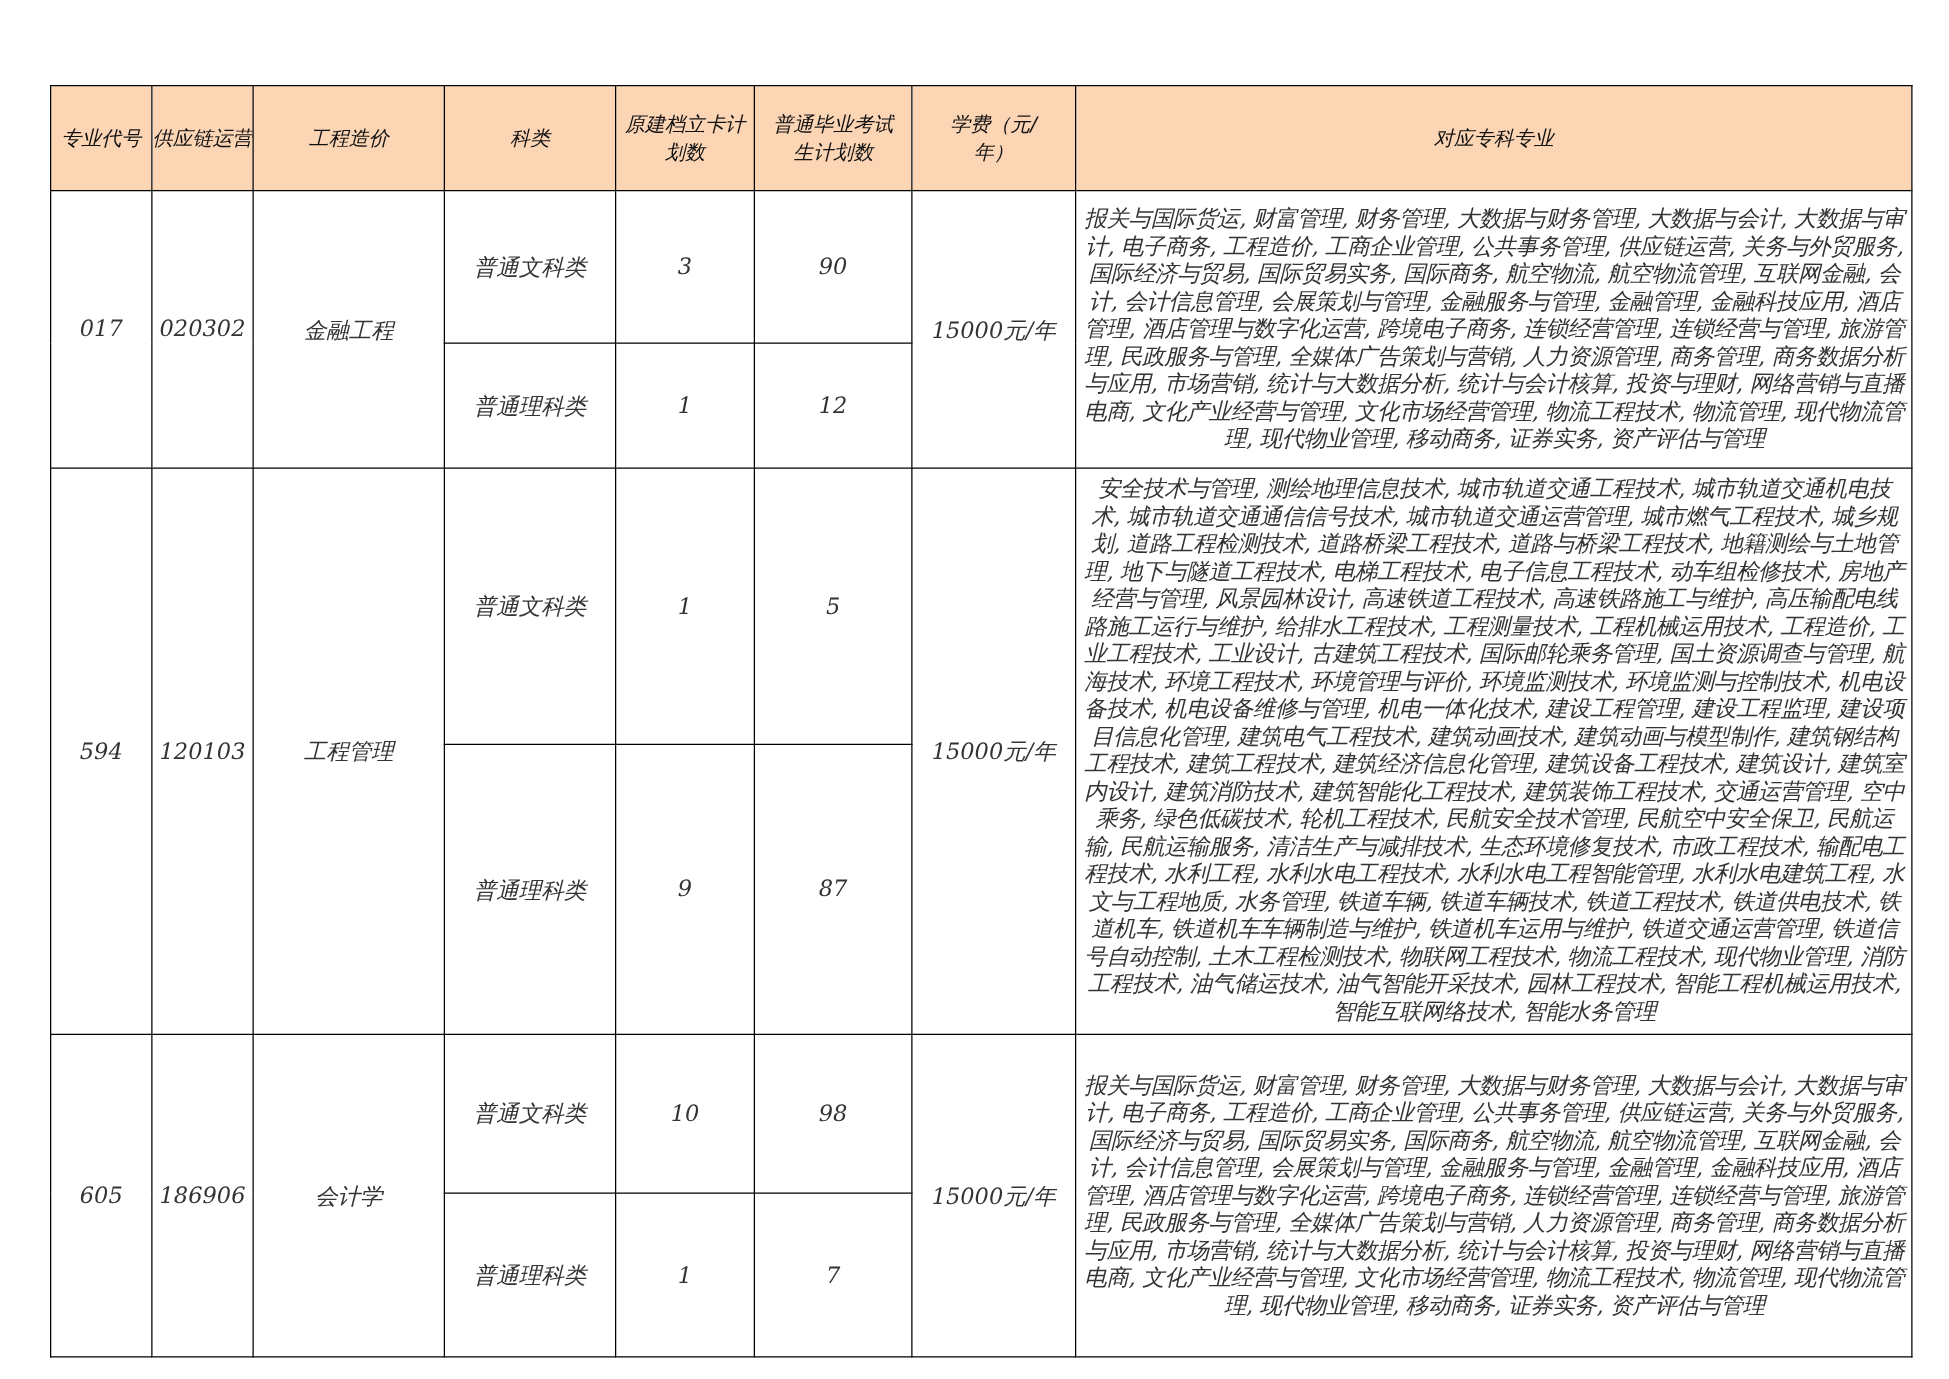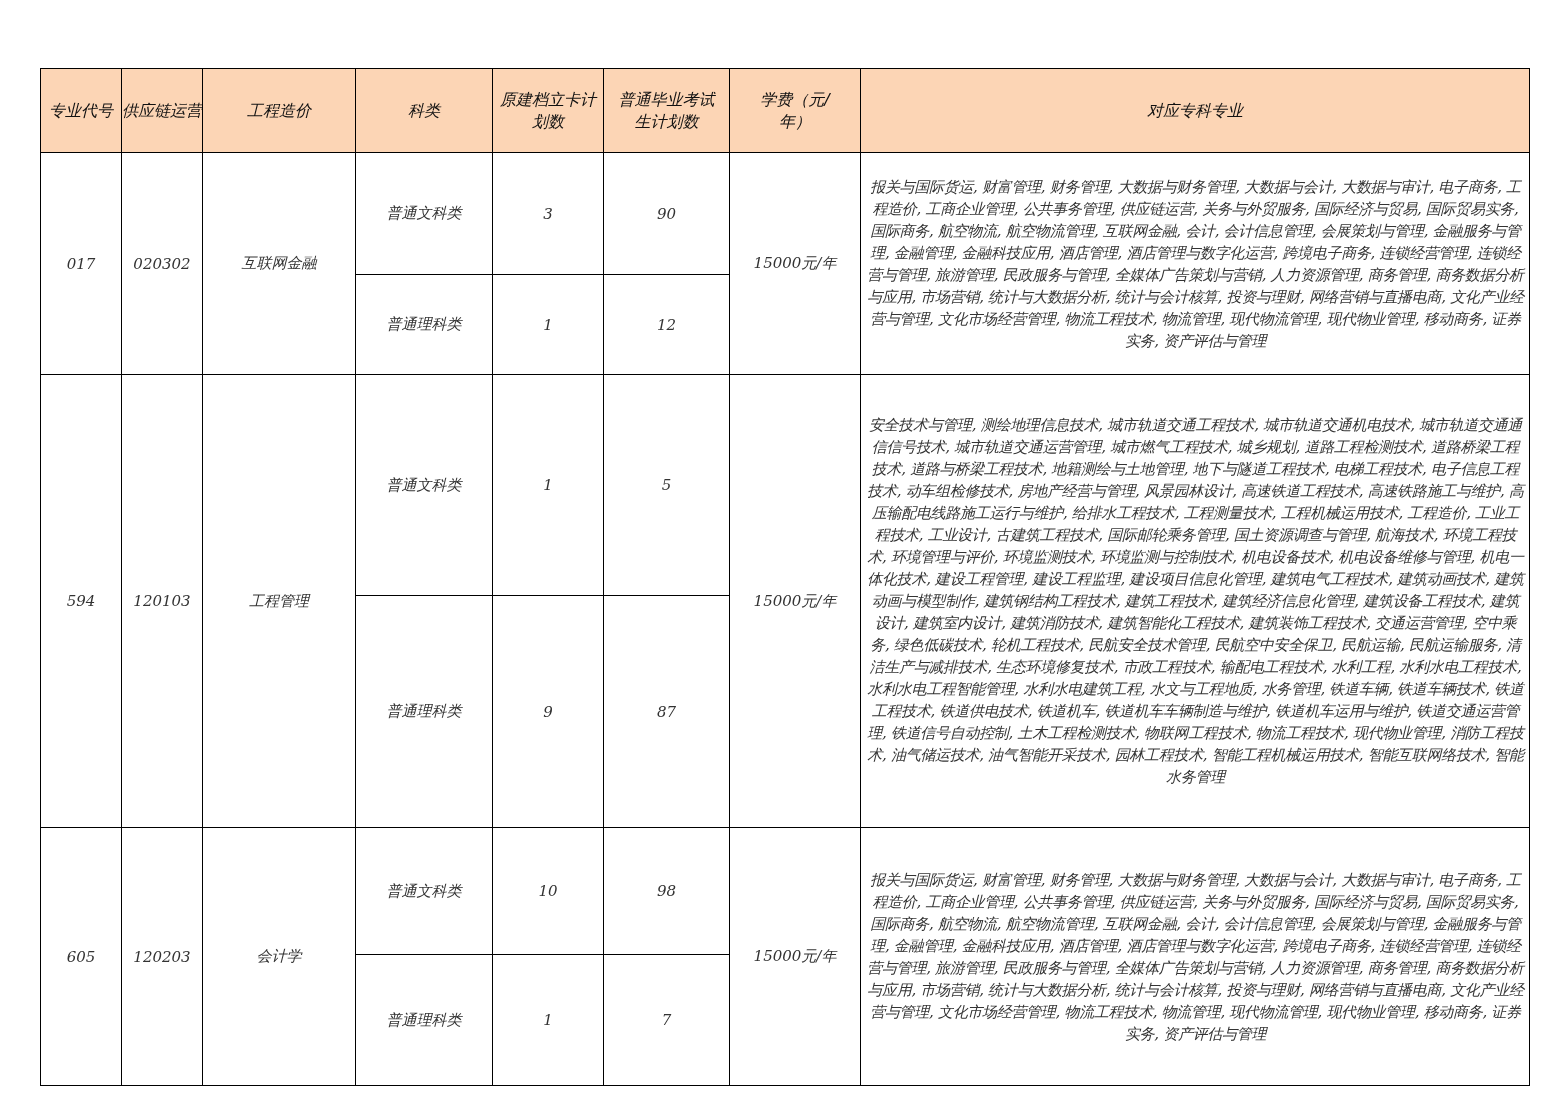--- a/index.html
+++ b/index.html
@@ -34,21 +34,21 @@
     table.plan th {
       background: #fcd5b5;
       font-family: "DejaVu Sans", "Liberation Sans", sans-serif;
       font-weight: normal;
       font-size: 16px;
       line-height: 22px;
       color: #111111;
       height: 51px;
     }
     table.plan td {
-      font-size: 15px;
+      font-size: 18px;
       color: #333333;
     }
     td.majors {
       font-size: 15.5px;
       line-height: 22px;
       text-align: center;
       padding: 2px 5px 2px 6px !important;
       letter-spacing: -0.3px;
       word-break: break-all;
     }
@@ -83,21 +83,21 @@
       <th style="padding:0 12px;">普通毕业考试生计划数</th>
       <th style="padding:16px 28px;">学费（元/年）</th>
       <th>对应专科专业</th>
     </tr>
   </thead>
   <tbody>
 
     <tr class="r1a">
       <td rowspan="2">017</td>
       <td rowspan="2">020302</td>
-      <td rowspan="2">互联网金融</td>
+      <td rowspan="2">金融工程</td>
       <td class="sub">普通文科类</td>
       <td class="sub">3</td>
       <td class="sub">90</td>
       <td rowspan="2">15000元/年</td>
       <td rowspan="2" class="majors">报关与国际货运, 财富管理, 财务管理, 大数据与财务管理, 大数据与会计, 大数据与审计, 电子商务, 工程造价, 工商企业管理, 公共事务管理, 供应链运营, 关务与外贸服务, 国际经济与贸易, 国际贸易实务, 国际商务, 航空物流, 航空物流管理, 互联网金融, 会计, 会计信息管理, 会展策划与管理, 金融服务与管理, 金融管理, 金融科技应用, 酒店管理, 酒店管理与数字化运营, 跨境电子商务, 连锁经营管理, 连锁经营与管理, 旅游管理, 民政服务与管理, 全媒体广告策划与营销, 人力资源管理, 商务管理, 商务数据分析与应用, 市场营销, 统计与大数据分析, 统计与会计核算, 投资与理财, 网络营销与直播电商, 文化产业经营与管理, 文化市场经营管理, 物流工程技术, 物流管理, 现代物流管理, 现代物业管理, 移动商务, 证券实务, 资产评估与管理</td>
     </tr>
     <tr class="r1b">
       <td class="sub">普通理科类</td>
       <td class="sub">1</td>
       <td class="sub">12</td>
@@ -114,21 +114,21 @@
       <td rowspan="2" class="majors">安全技术与管理, 测绘地理信息技术, 城市轨道交通工程技术, 城市轨道交通机电技术, 城市轨道交通通信信号技术, 城市轨道交通运营管理, 城市燃气工程技术, 城乡规划, 道路工程检测技术, 道路桥梁工程技术, 道路与桥梁工程技术, 地籍测绘与土地管理, 地下与隧道工程技术, 电梯工程技术, 电子信息工程技术, 动车组检修技术, 房地产经营与管理, 风景园林设计, 高速铁道工程技术, 高速铁路施工与维护, 高压输配电线路施工运行与维护, 给排水工程技术, 工程测量技术, 工程机械运用技术, 工程造价, 工业工程技术, 工业设计, 古建筑工程技术, 国际邮轮乘务管理, 国土资源调查与管理, 航海技术, 环境工程技术, 环境管理与评价, 环境监测技术, 环境监测与控制技术, 机电设备技术, 机电设备维修与管理, 机电一体化技术, 建设工程管理, 建设工程监理, 建设项目信息化管理, 建筑电气工程技术, 建筑动画技术, 建筑动画与模型制作, 建筑钢结构工程技术, 建筑工程技术, 建筑经济信息化管理, 建筑设备工程技术, 建筑设计, 建筑室内设计, 建筑消防技术, 建筑智能化工程技术, 建筑装饰工程技术, 交通运营管理, 空中乘务, 绿色低碳技术, 轮机工程技术, 民航安全技术管理, 民航空中安全保卫, 民航运输, 民航运输服务, 清洁生产与减排技术, 生态环境修复技术, 市政工程技术, 输配电工程技术, 水利工程, 水利水电工程技术, 水利水电工程智能管理, 水利水电建筑工程, 水文与工程地质, 水务管理, 铁道车辆, 铁道车辆技术, 铁道工程技术, 铁道供电技术, 铁道机车, 铁道机车车辆制造与维护, 铁道机车运用与维护, 铁道交通运营管理, 铁道信号自动控制, 土木工程检测技术, 物联网工程技术, 物流工程技术, 现代物业管理, 消防工程技术, 油气储运技术, 油气智能开采技术, 园林工程技术, 智能工程机械运用技术, 智能互联网络技术, 智能水务管理</td>
     </tr>
     <tr class="r2b">
       <td class="sub">普通理科类</td>
       <td class="sub">9</td>
       <td class="sub">87</td>
     </tr>
 
     <tr class="r3a">
       <td rowspan="2">605</td>
-      <td rowspan="2">120203</td>
+      <td rowspan="2">186906</td>
       <td rowspan="2">会计学</td>
       <td class="sub">普通文科类</td>
       <td class="sub">10</td>
       <td class="sub">98</td>
       <td rowspan="2">15000元/年</td>
       <td rowspan="2" class="majors">报关与国际货运, 财富管理, 财务管理, 大数据与财务管理, 大数据与会计, 大数据与审计, 电子商务, 工程造价, 工商企业管理, 公共事务管理, 供应链运营, 关务与外贸服务, 国际经济与贸易, 国际贸易实务, 国际商务, 航空物流, 航空物流管理, 互联网金融, 会计, 会计信息管理, 会展策划与管理, 金融服务与管理, 金融管理, 金融科技应用, 酒店管理, 酒店管理与数字化运营, 跨境电子商务, 连锁经营管理, 连锁经营与管理, 旅游管理, 民政服务与管理, 全媒体广告策划与营销, 人力资源管理, 商务管理, 商务数据分析与应用, 市场营销, 统计与大数据分析, 统计与会计核算, 投资与理财, 网络营销与直播电商, 文化产业经营与管理, 文化市场经营管理, 物流工程技术, 物流管理, 现代物流管理, 现代物业管理, 移动商务, 证券实务, 资产评估与管理</td>
     </tr>
     <tr class="r3b">
       <td class="sub">普通理科类</td>
       <td class="sub">1</td>

